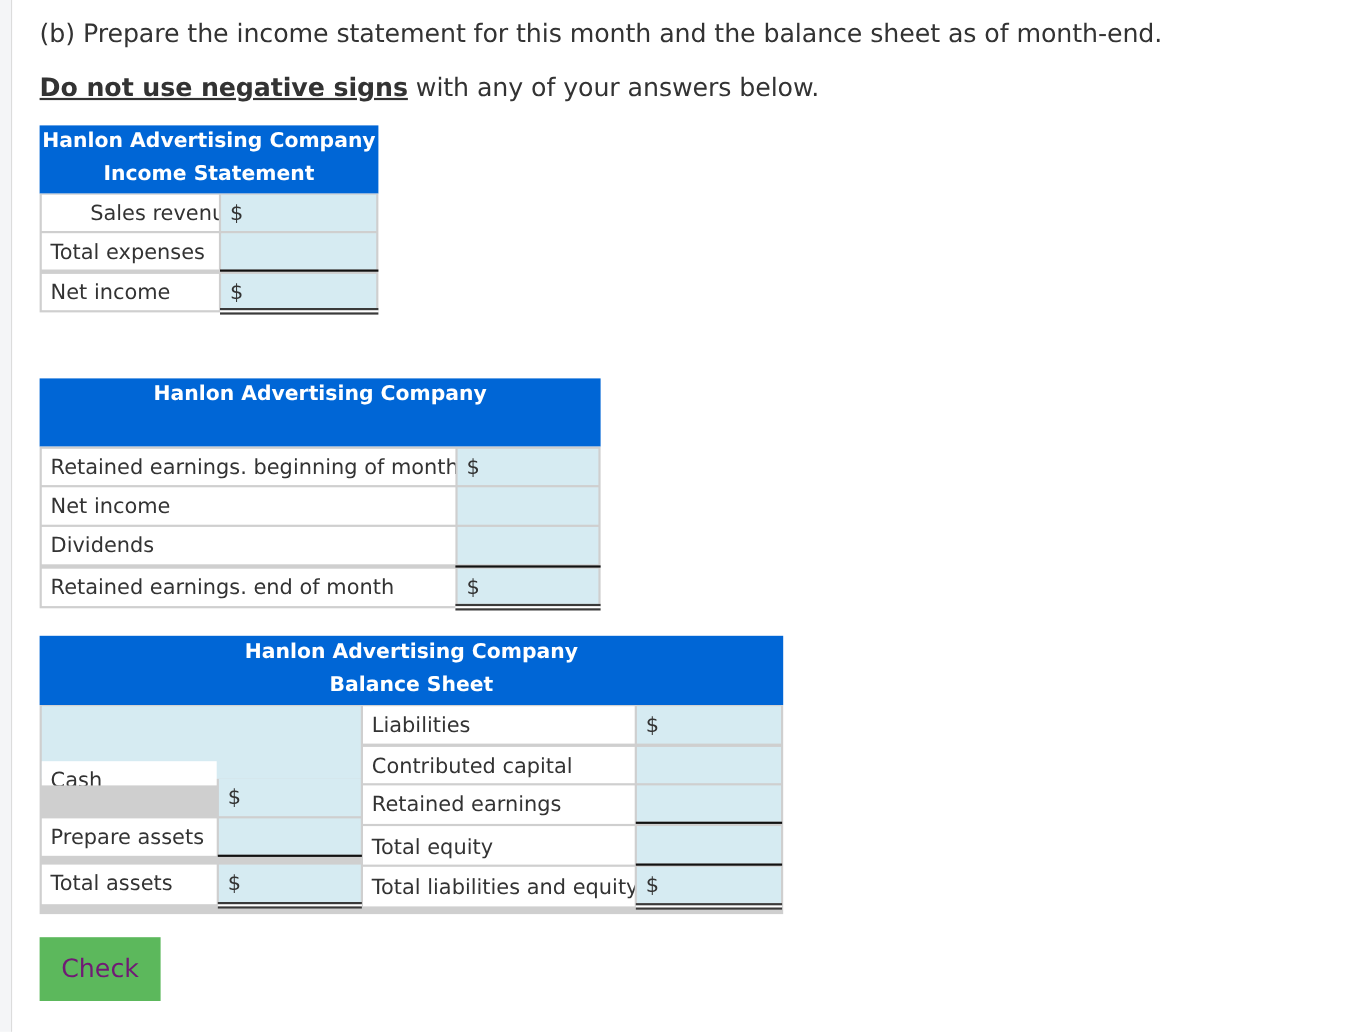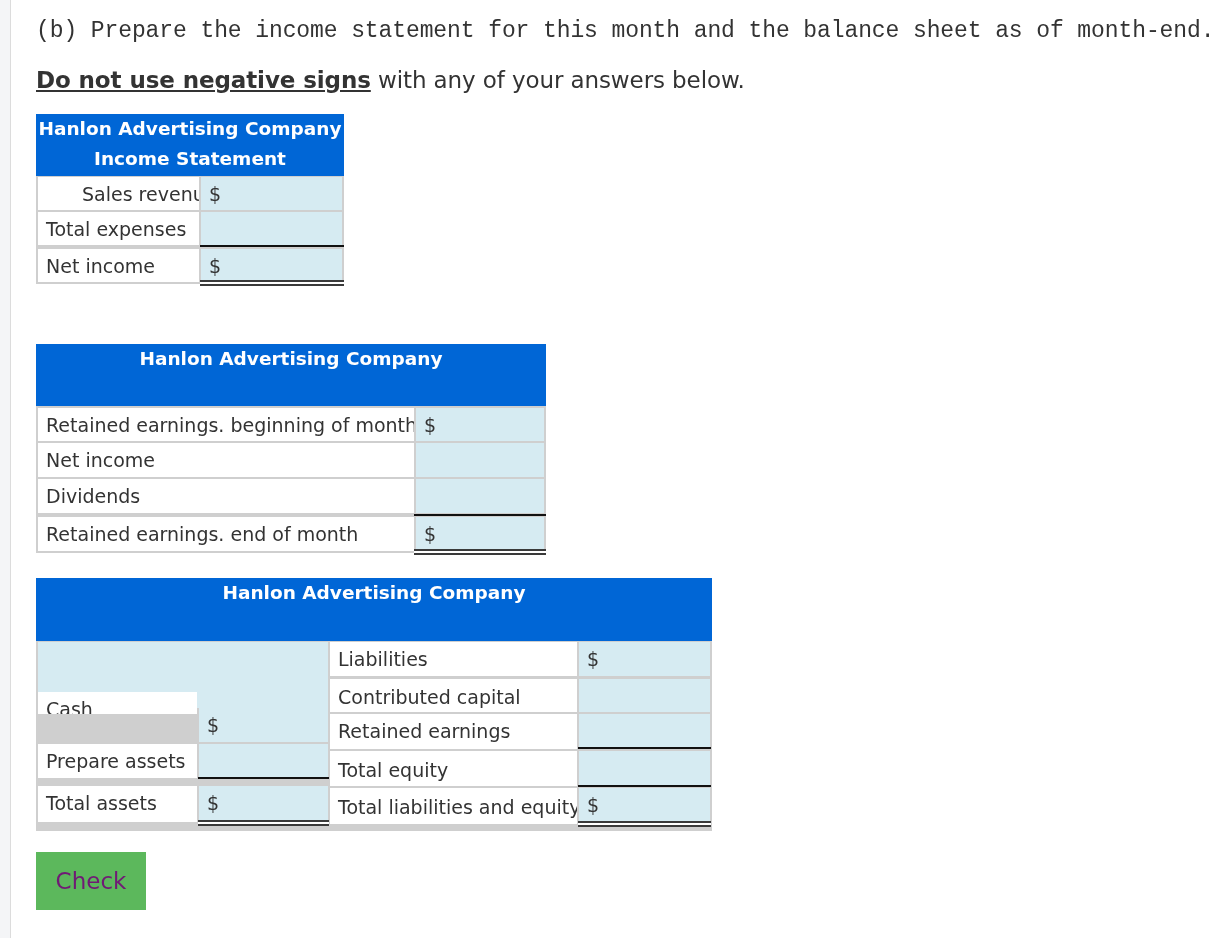--- a/index.html
+++ b/index.html
@@ -2,21 +2,21 @@
 <html><head>
   <meta charset="utf-8">
   <style>
     html, body { margin:0; padding:0; }
     body {
       width:1228px; height:938px; background:#ffffff; position:relative; overflow:hidden;
       font-family:"DejaVu Sans","Liberation Sans",sans-serif; color:#333333;
     }
     .leftbar { position:absolute; left:0; top:0; width:10px; height:938px; background:#f4f5f7; border-right:1px solid #dcdcdc; }
     .abs { position:absolute; }
-    .q { left:36px; top:18px; font-size:23px; color:#333; white-space:nowrap; letter-spacing:-0.1px;font-family:Liberation Mono, monospace; }
+    .q { left:36px; top:18px; font-size:23px; color:#333; white-space:nowrap; letter-spacing:-0.1px; }
     .note { left:36px; top:67px; font-size:23px; color:#333; white-space:nowrap; letter-spacing:-0.1px; }
     .note u { text-decoration:underline;font-weight:bold; }
     .hdr { position:absolute; background:#0066d6; color:#fff; font-weight:bold; font-size:18.5px; text-align:center; line-height:30px; }
     .cell { position:absolute; box-sizing:border-box; font-size:19px; line-height:34px; padding-left:8px; color:#333; white-space:nowrap; overflow:hidden; }
     .lbl { background:#fff; }
     .inp { background:#d6ebf2; }
     .gl { position:absolute; background:#cfcfcf; }
     .bl { position:absolute; background:#111; }
     .dbl { position:absolute; height:6px; box-sizing:border-box; border-top:2px solid #3a3a3a; border-bottom:2px solid #3a3a3a; background:#fff; }
     .btn { position:absolute; left:36px; top:852px; width:110px; height:58px; background:#5cb85c; color:#701a75; font-size:23px; text-align:center; line-height:58px; }
@@ -65,20 +65,21 @@
   <div class="bl" style="left:414px;top:514px;width:132px;height:2px;"></div>
 
   <div class="cell lbl" style="left:38px;top:517px;width:376px;height:34px;">Retained earnings. end of month</div>
   <div class="cell inp" style="left:416px;top:517px;width:128px;height:32px;"><span>$</span></div>
   <div class="dbl" style="left:414px;top:549px;width:132px;"></div>
 </div>
 
 <div>
   <div class="hdr" style="left:36px;top:578px;width:676px;height:63px;">
     <div>Hanlon Advertising Company</div>
+    <div>Balance Sheet</div>
   </div>
   <div class="gl" style="left:36px;top:641px;width:676px;height:190px;"></div>
 
   <div class="cell inp" style="left:38px;top:642px;width:290px;height:66px;"></div>
 
   <div class="cell lbl" style="left:38px;top:692px;width:159px;height:22px;">Cash</div>
   <div class="cell inp" style="left:199px;top:708px;width:129px;height:34px;"><span>$</span></div>
 
   <div class="cell lbl" style="left:38px;top:744px;width:159px;height:34px;">Prepare assets</div>
   <div class="cell inp" style="left:199px;top:744px;width:129px;height:33px;"><span></span></div>

